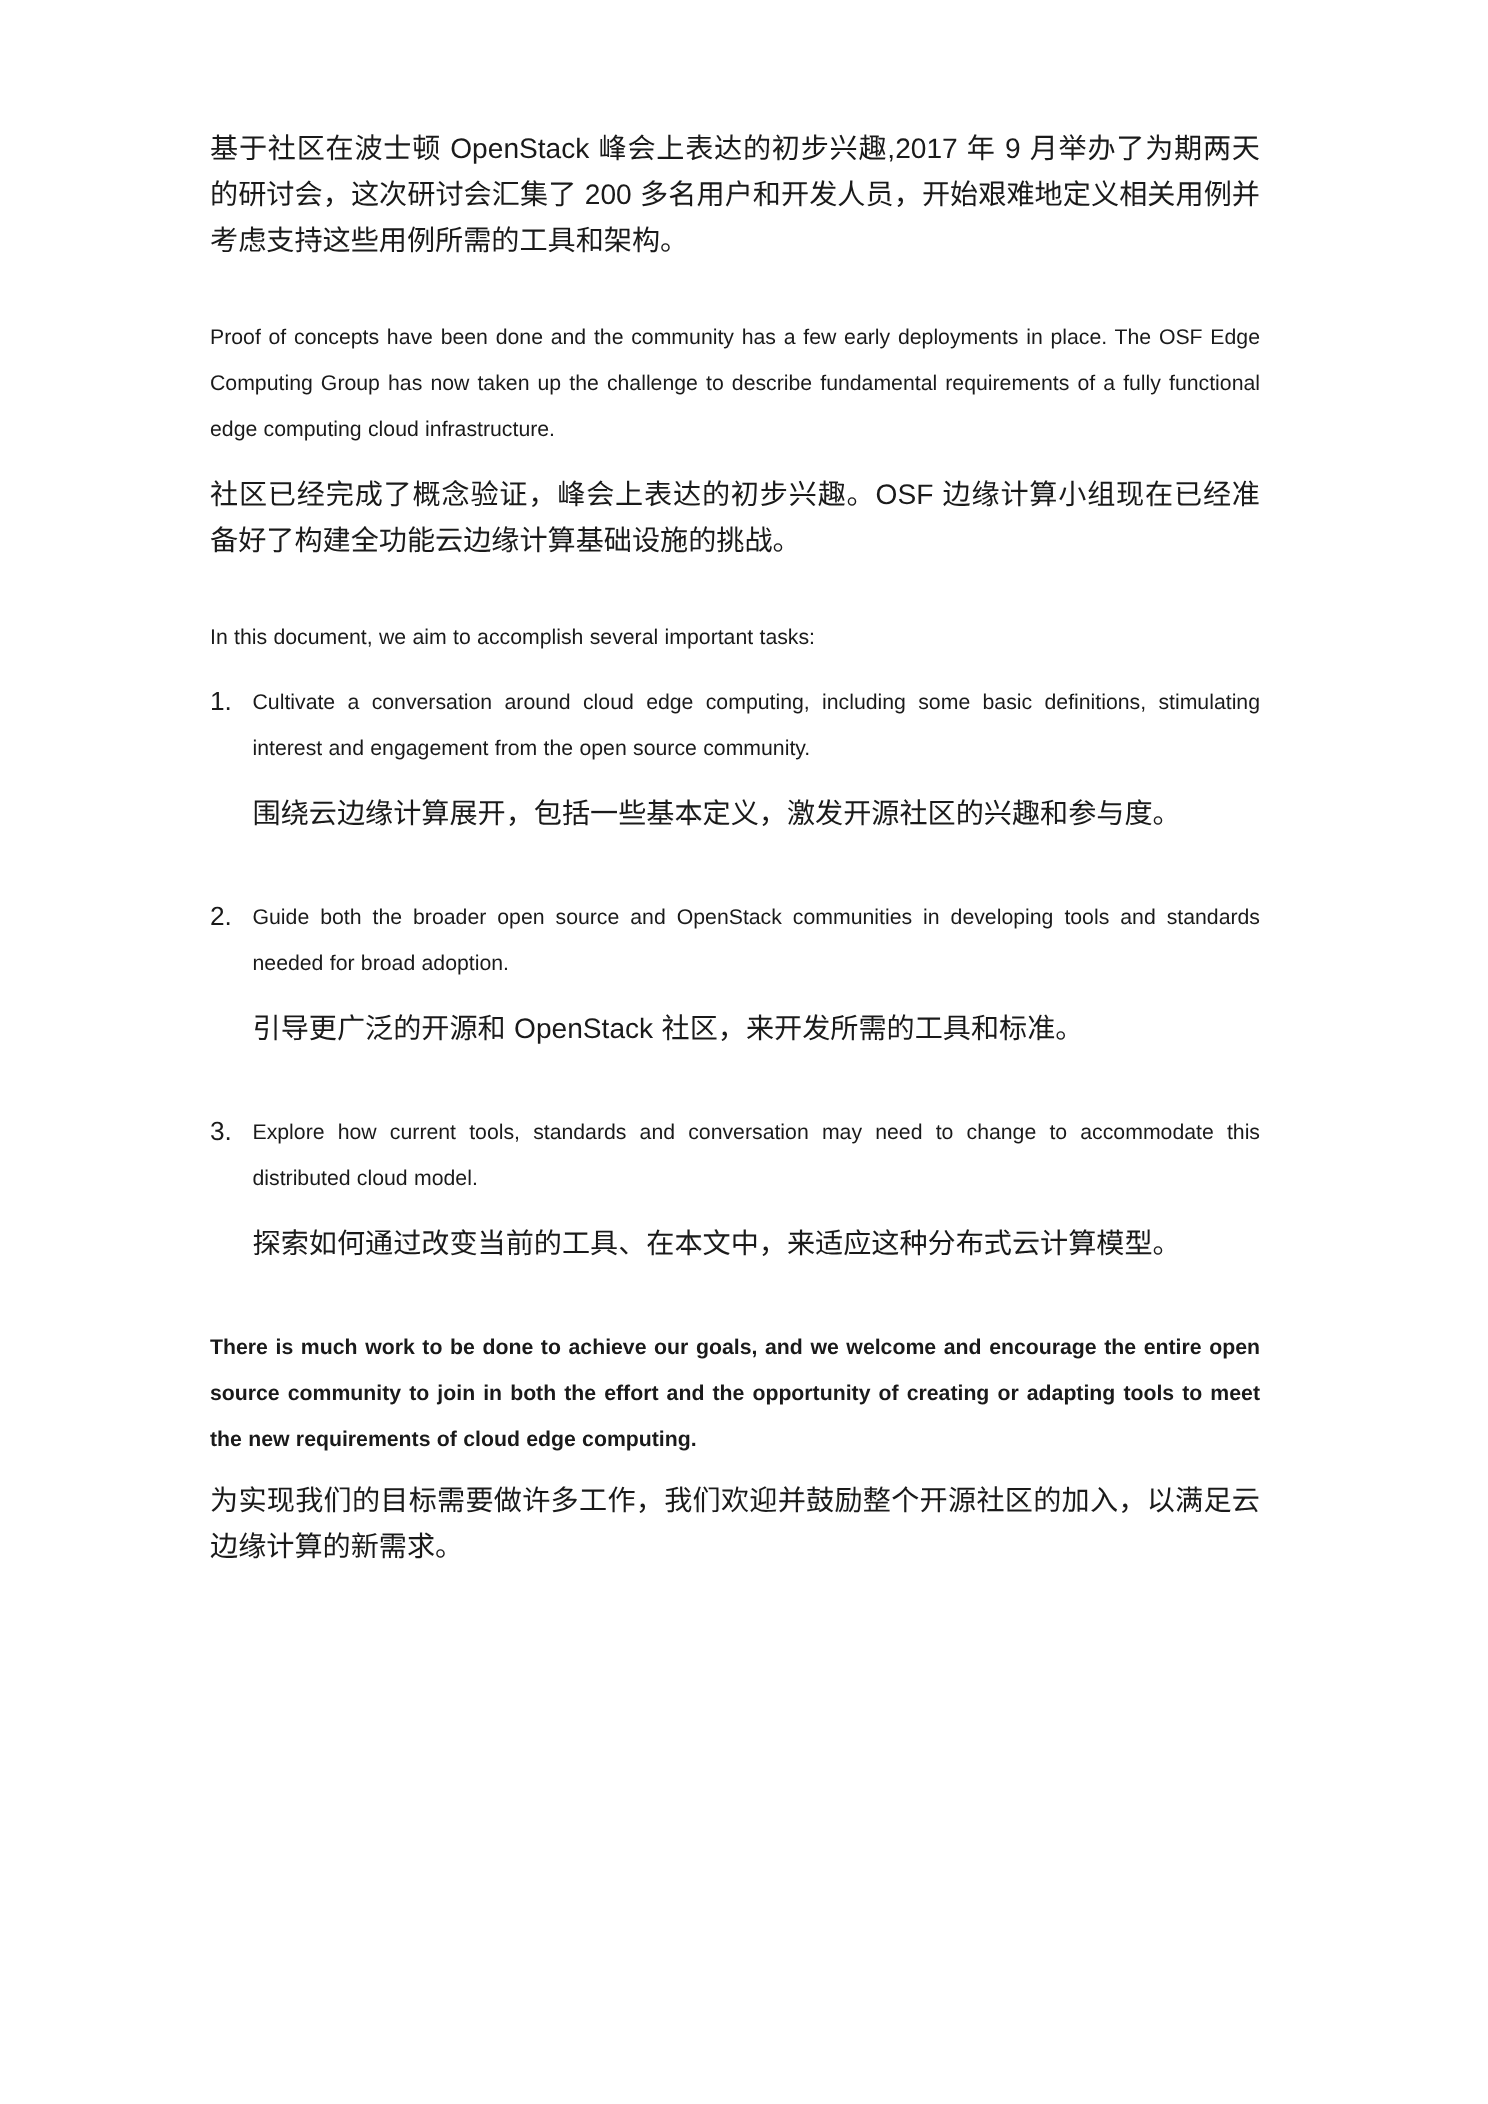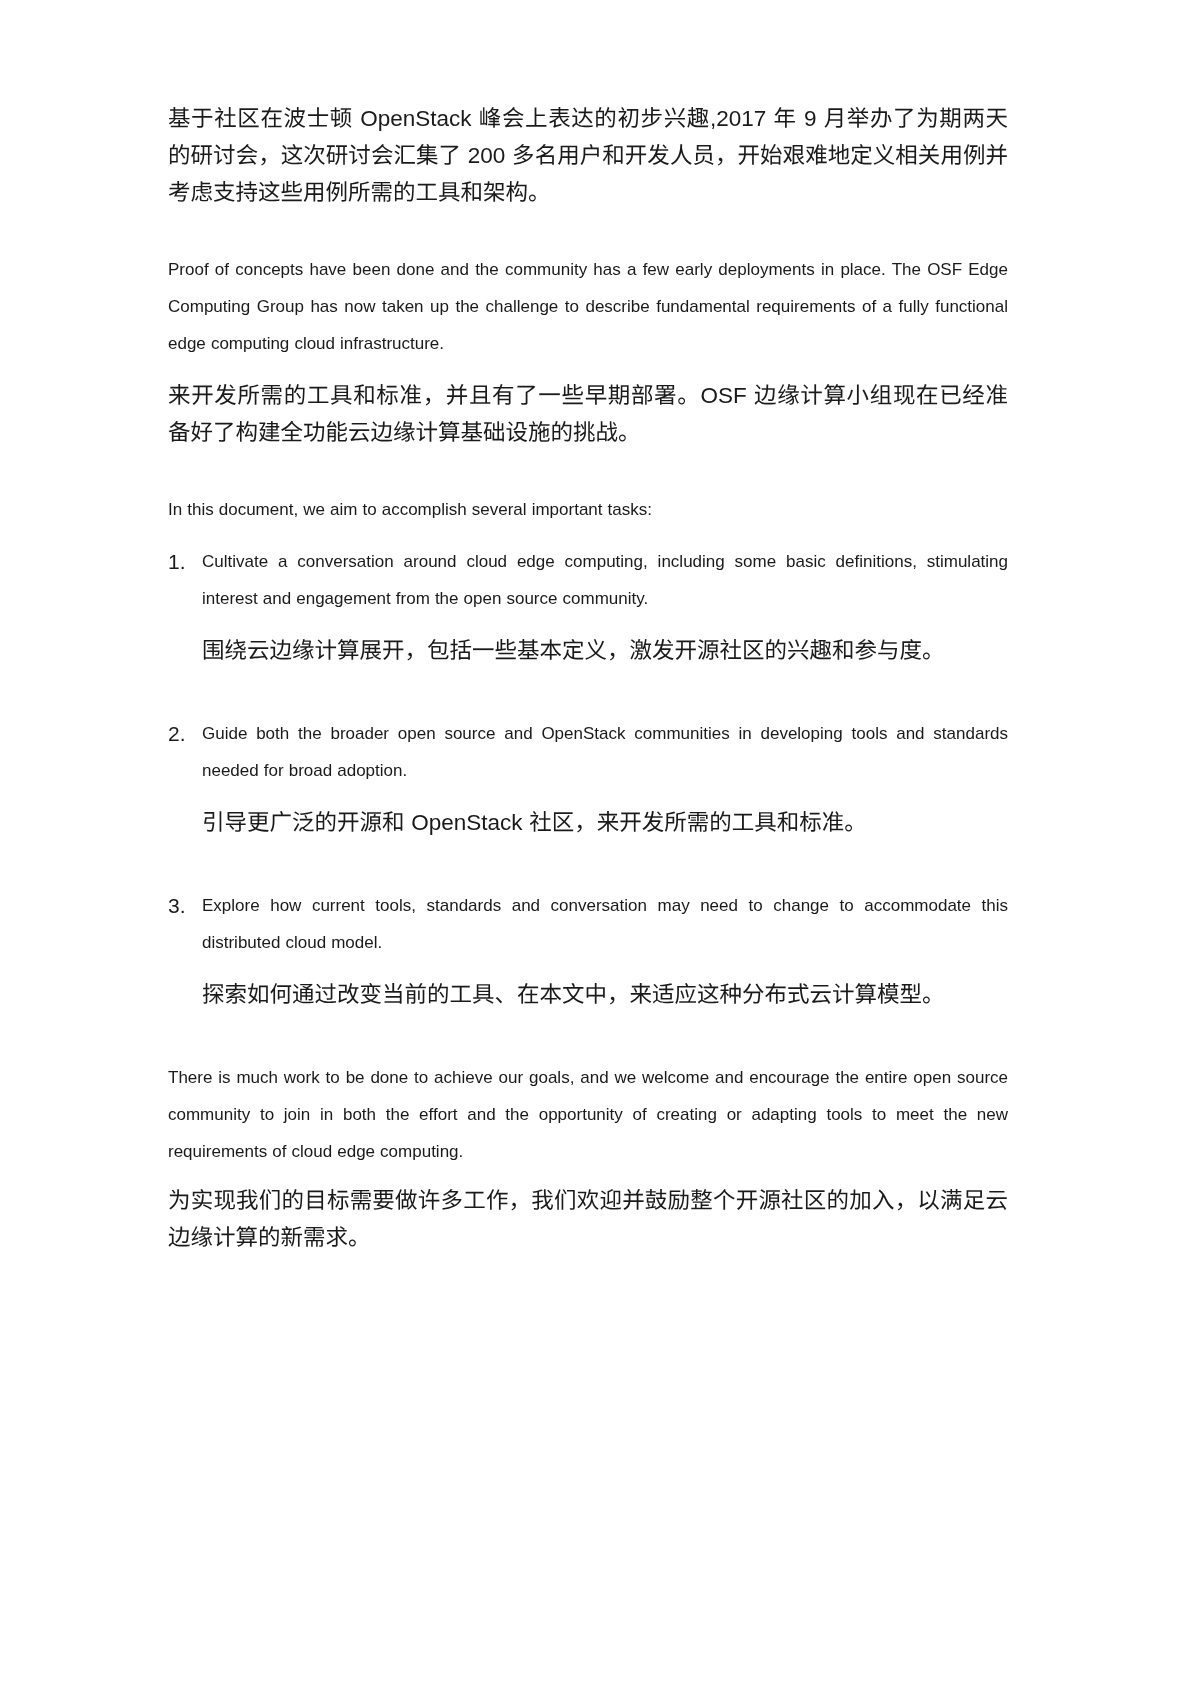--- a/index.html
+++ b/index.html
@@ -42,32 +42,32 @@
     align-items: flex-start;
   }
   .task-number {
     flex: 0 0 34px;
     font-size: 21px;
     line-height: 37px;
   }
   .task-body { flex: 1 1 auto; min-width: 0; }
   .task-body .para { margin-bottom: 15px; }
   .task-body .zh.para { margin-bottom: 46px; }
-  .closing-en { margin-bottom: 12px; }
+  .closing-en { margin-bottom: 12px; font-weight: bold; }
 </style>
 </head>
 <body>
 
 <div class="page">
 
   <p class="para zh mb-block" lang="zh-CN">基于社区在波士顿 OpenStack 峰会上表达的初步兴趣,2017 年 9 月举办了为期两天的研讨会，这次研讨会汇集了 200 多名用户和开发人员，开始艰难地定义相关用例并考虑支持这些用例所需的工具和架构。</p>
 
   <p class="para mb-pair" lang="en">Proof of concepts have been done and the community has a few early deployments in place. The OSF Edge Computing Group has now taken up the challenge to describe fundamental requirements of a fully functional edge computing cloud infrastructure.</p>
 
-  <p class="para zh mb-block" lang="zh-CN">来开发所需的工具和标准，并且有了一些早期部署。OSF 边缘计算小组现在已经准备好了构建全功能云边缘计算基础设施的挑战。</p>
+  <p class="para zh mb-block" lang="zh-CN">社区已经完成了概念验证，峰会上表达的初步兴趣。OSF 边缘计算小组现在已经准备好了构建全功能云边缘计算基础设施的挑战。</p>
 
   <p class="para mb-pair" lang="en">In this document, we aim to accomplish several important tasks:</p>
 
 
   <ol class="task-list">
 
     <li class="task-item">
       <span class="task-number">1.</span>
       <div class="task-body">
         <p class="para" lang="en">Cultivate a conversation around cloud edge computing, including some basic definitions, stimulating interest and engagement from the open source community.</p>

